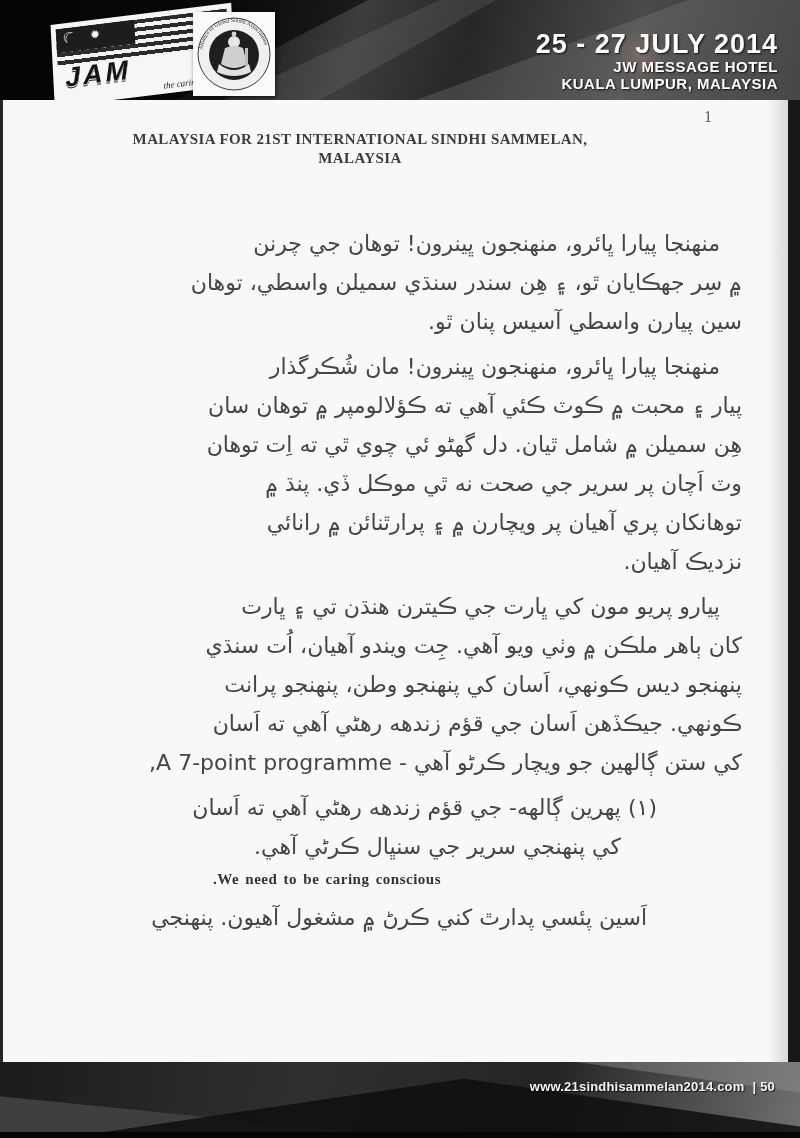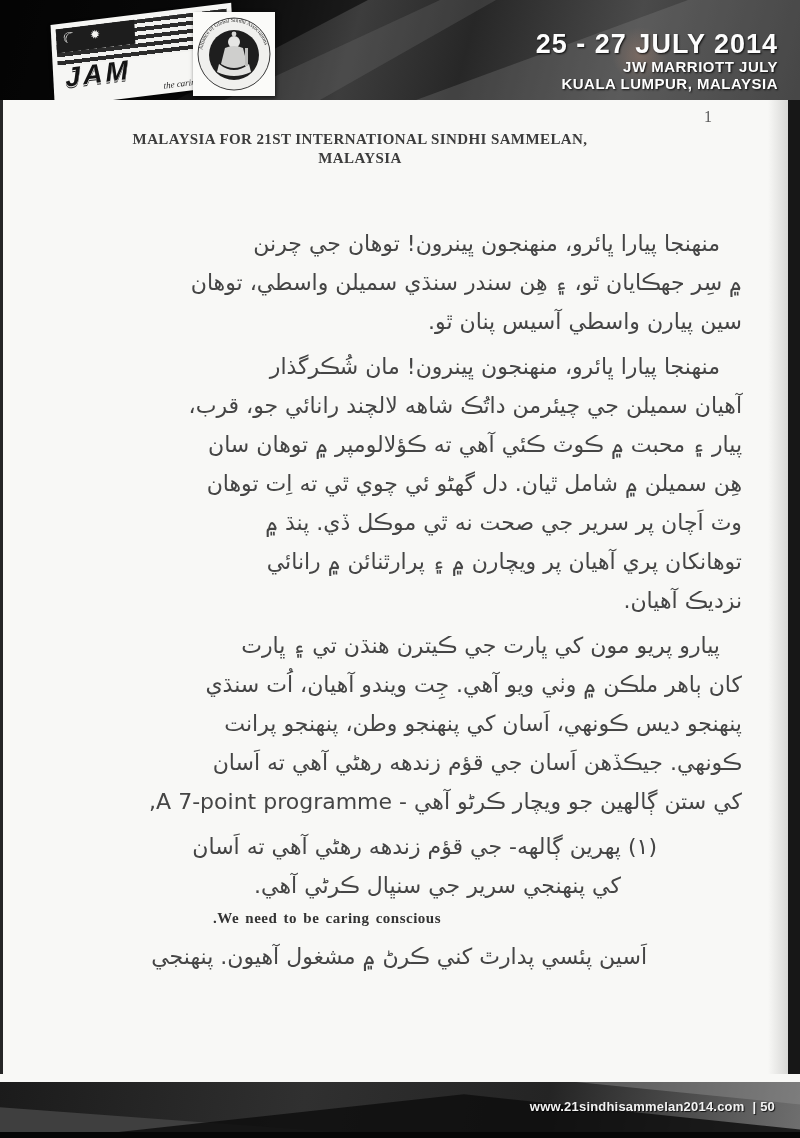--- a/index.html
+++ b/index.html
@@ -57,21 +57,21 @@
   .ln.num-indent{padding-right:85px;}
   .ln.centered{text-align:center;padding-right:0;}
   .ln.half-indent{padding-right:95px;}
   .para{margin-top:6px;}
   .para:first-child{margin-top:0;}
   .en-note{direction:ltr;text-align:left;margin-left:80px;height:26px;line-height:26px;
            font-family:"Liberation Serif",serif;font-weight:bold;font-size:15px;color:#333;
            letter-spacing:.5px;word-spacing:2px;}
 
   
-  footer{position:absolute;bottom:0;left:0;right:0;height:56px;
+  footer{position:absolute;bottom:0;left:0;right:0;height:76px;
          background:linear-gradient(100deg,#1b1b1b 0%,#303030 38%,#242424 68%,#6f6f6f 100%);
          overflow:hidden;text-align:right;}
   .fs{position:absolute;inset:0;}
   .fs1{background:#3f3f3f;clip-path:polygon(0 45%,52% 100%,0 100%);}
   .fs2{background:#0e0e0e;opacity:.85;clip-path:polygon(8% 100%,58% 22%,100% 85%,100% 100%);}
   .fs3{background:#909090;opacity:.45;clip-path:polygon(72% 0,100% 0,100% 40%);}
   .fs-bottom{position:absolute;left:0;right:0;bottom:0;height:6px;background:#060606;}
   .footer-text{position:absolute;top:17px;right:25px;font-size:13px;font-weight:bold;
                color:#f2f2f2;text-shadow:1px 1px 1px rgba(0,0,0,.8);letter-spacing:.2px;}
   .footer-text .sep{margin-left:8px;}
@@ -113,21 +113,21 @@
         <circle cx="39" cy="28" r="6" fill="#e6e6e4"></circle>
         <path d="M 30 34 Q 39 30 48 34 L 52 50 Q 39 58 26 50 Z" fill="#cfcfcd"></path>
         <path d="M 24 50 Q 39 62 54 50 L 56 58 Q 39 66 22 58 Z" fill="#e2e2e0"></path>
         <rect x="50" y="34" width="3" height="18" fill="#bdbdbb"></rect>
         <circle cx="39" cy="20" r="2.4" fill="#d8d8d6"></circle>
       </svg>
     </div>
 
     <div class="event-info">
       <div class="event-date">25 - 27 JULY 2014</div>
-      <div class="event-venue">JW MARRIOTT JULY</div>
+      <div class="event-venue">JW MESSAGE HOTEL</div>
       <div class="event-city">KUALA LUMPUR, MALAYSIA</div>
     </div>
   </header>
 
   <main class="page">
     <div class="edge-left"></div>
     <div class="edge-fade"></div>
     <div class="edge-right"></div>
 
     <div class="page-number">1</div>
@@ -138,21 +138,20 @@
     </div>
 
     <div class="text-col">
       <div class="para">
         <div class="ln indent">منهنجا پيارا ڀائرو، منهنجون ڀينرون! توهان جي چرنن</div>
         <div class="ln">۾ سِر جهڪايان ٿو، ۽ هِن سندر سنڌي سميلن واسطي، توهان</div>
         <div class="ln">سين پيارن واسطي آسيس پنان ٿو.</div>
       </div>
       <div class="para">
         <div class="ln indent">منهنجا پيارا ڀائرو، منهنجون ڀينرون! مان شُڪرگذار</div>
-        <div class="ln">آهيان سميلن جي چيئرمن داتُڪ شاهه لالچند رانائي جو، قرب،</div>
         <div class="ln">پيار ۽ محبت ۾ ڪوٽ ڪئي آهي ته ڪؤلالومپر ۾ توهان سان</div>
         <div class="ln">هِن سميلن ۾ شامل ٿيان. دل گهڻو ئي چوي ٿي ته اِت توهان</div>
         <div class="ln">وٽ اَچان پر سرير جي صحت نه ٿي موڪل ڏي. پنڌ ۾</div>
         <div class="ln">توهانکان پري آهيان پر ويچارن ۾ ۽ پرارٿنائن ۾ رانائي</div>
         <div class="ln">نزديڪ آهيان.</div>
       </div>
       <div class="para">
         <div class="ln indent">پيارو پريو مون کي ڀارت جي ڪيترن هنڌن تي ۽ ڀارت</div>
         <div class="ln">کان ٻاهر ملڪن ۾ وٺي ويو آهي. جِت ويندو آهيان، اُت سنڌي</div>
         <div class="ln">پنهنجو ديس ڪونهي، اَسان کي پنهنجو وطن، پنهنجو پرانت</div>

